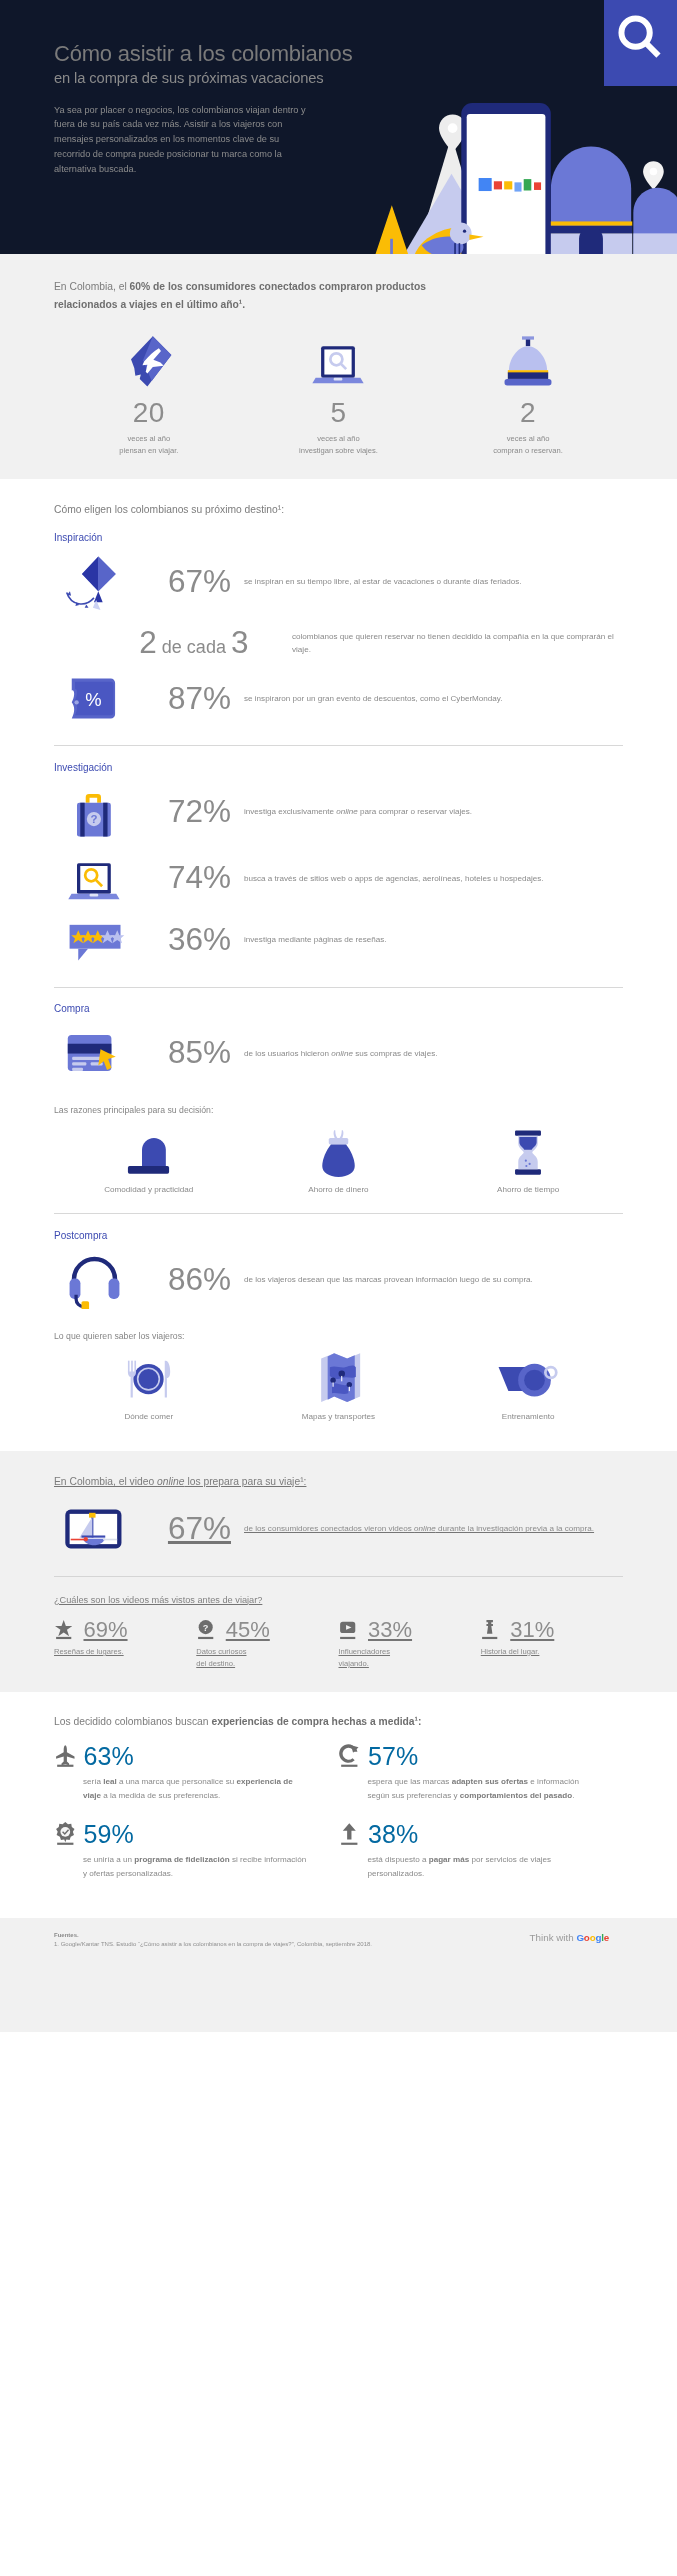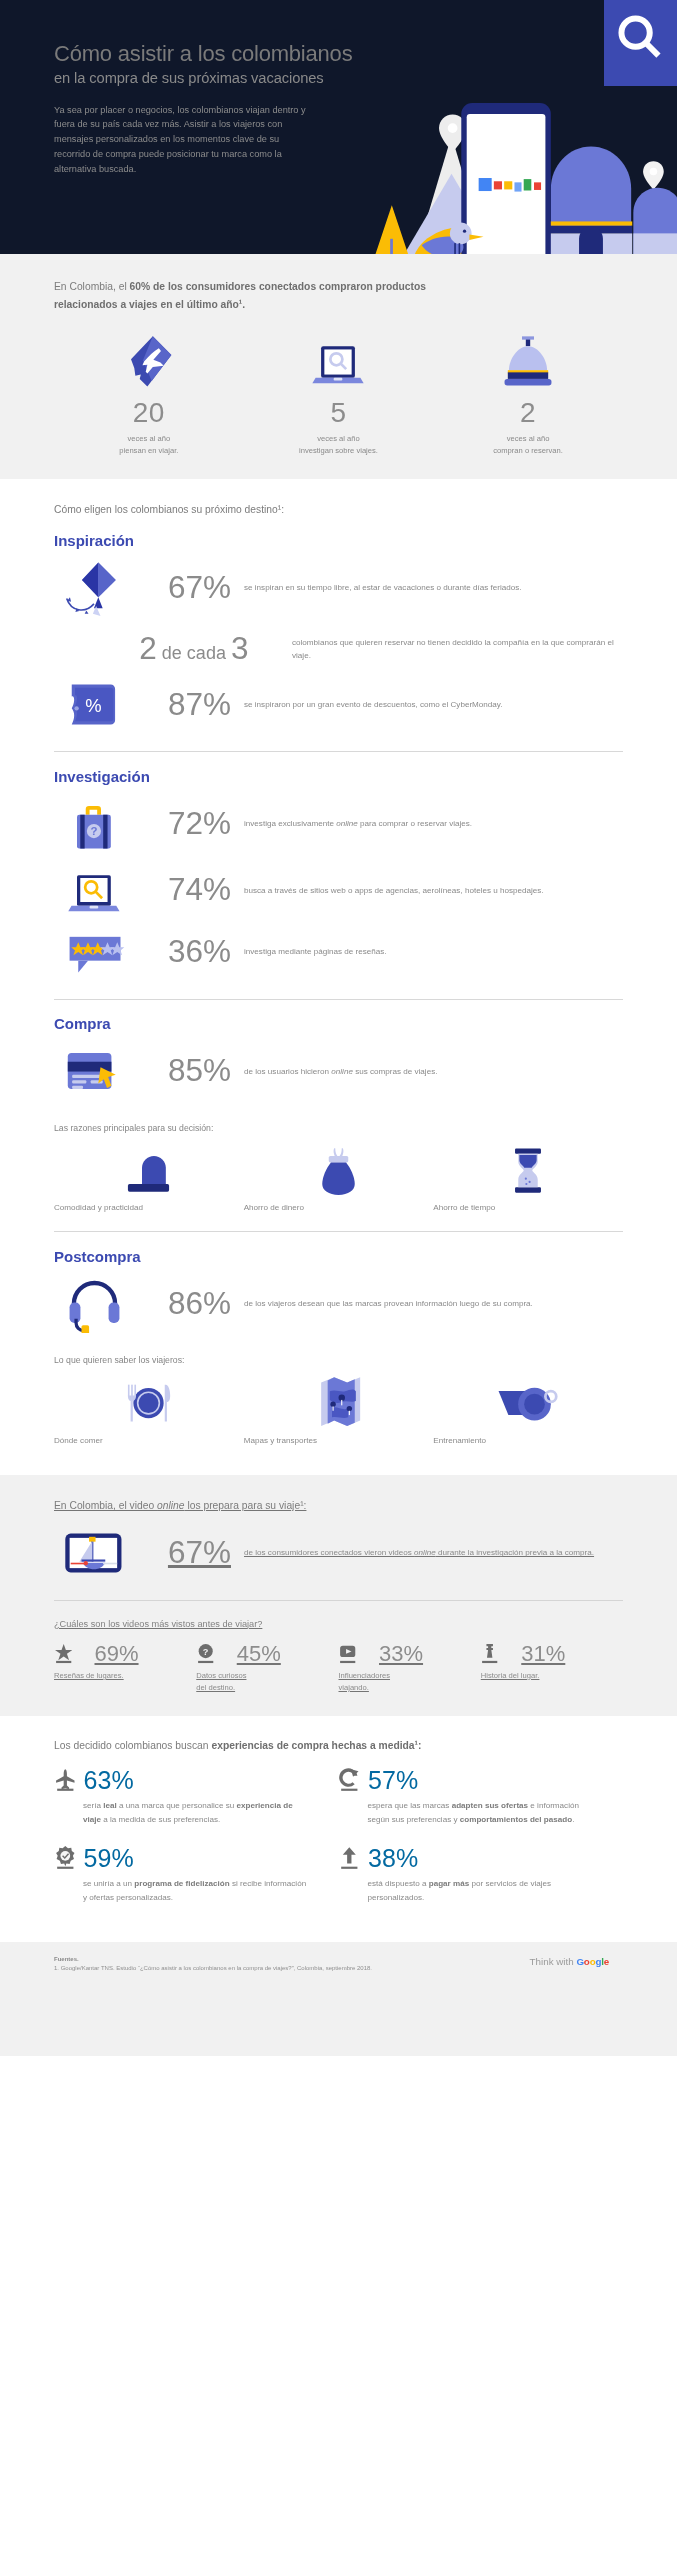--- a/index.html
+++ b/index.html
@@ -50,59 +50,59 @@
     font-size: 28px; font-weight: 300; color: #8d8d8d; line-height: 1.1; margin-top: 6.5px;
     letter-spacing: 0.5px;
   }
   .cell .caption { font-size: 7.6px; line-height: 1.6; color: #8a8a8a; margin-top: 4.3px; }
 
   
   .journey { padding-top: 25px; padding-bottom: 5.4px; }
   .journey-head { font-size: 10.3px; color: #7c7c7c; }
   .phase { padding-top: 16.3px; }
   .phase-label {
-    font-size: 15px; font-weight: 700; color: #3c4ab1; margin-bottom: 5.4px;
+    font-size: 10px; font-weight: 400; color: #3c4ab1; margin-bottom: 5.4px;
   }
   .stat-row { display: flex; align-items: center; min-height: 56px; padding: 3.3px 0; }
   .stat-row .s-icon { width: 81px; flex: 0 0 81px; display: flex; align-items: center; justify-content: center; }
   .stat-row .s-num {
     width: 109px; flex: 0 0 109px; text-align: right; padding-right: 13px;
     font-size: 31.5px; font-weight: 300; color: #8b8b8b; letter-spacing: 0px; line-height: 1;
   }
   .stat-row .s-num.ratio {
     text-align: left; padding-left: 4.3px; white-space: nowrap;
     width: 157px; flex: 0 0 157px;
   }
   .stat-row .s-num .small { font-size: 18px; letter-spacing: 0; }
   .stat-row .s-desc { font-size: 8.1px; line-height: 1.62; color: #8a8a8a; flex: 1; }
   .stat-row .s-desc i { font-style: italic; }
   .divider { height: 0.5px; background: #d8d8d8; margin: 18.5px 0 0 0; }
 
   
   .sub-head { font-size: 8.7px; color: #858585; margin-top: 18.5px; }
   .three-up { display: flex; margin-top: 9.8px; }
-  .three-up .tcell { width: 33.33%; text-align: left; }
+  .three-up .tcell { width: 33.33%; text-align: center; }
   .three-up .tcell .icon-wrap { height: 52px; display: flex; align-items: flex-end; justify-content: center; }
   .three-up .tcell .tlabel { font-size: 8.1px; color: #8a8a8a; margin-top: 8.7px; }
 
   
   .videoband { padding-top: 25px; padding-bottom: 23px; text-decoration: underline; }
   .videoband-head { font-size: 10.3px; color: #7c7c7c; }
   .videoband-head i { font-style: italic; }
   .video-stat { display: flex; align-items: center; margin-top: 14px; min-height: 56px; }
   .video-stat .v-icon { width: 81px; flex: 0 0 81px; display: flex; align-items: center; justify-content: center; }
   .video-stat .v-num { width: 109px; flex: 0 0 109px; text-align: right; padding-right: 13px;
     font-size: 31.5px; font-weight: 300; color: #8b8b8b; line-height: 1; }
   .video-stat .v-desc { font-size: 8.1px; line-height: 1.62; color: #8a8a8a; flex: 1; }
   .video-stat .v-desc i { font-style: italic; }
   .band-divider { height: 0.5px; background: #d5d5d5; margin: 18.5px 0 0 0; }
   .videoband-q { font-size: 9.2px; color: #828282; margin-top: 18.5px; }
   .four-up { display: flex; margin-top: 14px; }
   .four-up .fcell { width: 25%; }
-  .four-up .fhead { display: flex; align-items: center; gap: 22px; }
+  .four-up .fhead { display: flex; align-items: center; gap: 11px; }
   .four-up .fglyph { width: 18.5px; flex: 0 0 18.5px; display: flex; align-items: center; justify-content: center; }
   .four-up .fnum { font-size: 22px; font-weight: 300; color: #8d8d8d; line-height: 1; }
   .four-up .flabel { font-size: 7.6px; line-height: 1.55; color: #8a8a8a; margin-top: 5.4px; }
 
   
   .person { padding-top: 24px; padding-bottom: 18.5px; }
   .person-head { font-size: 10.3px; color: #7c7c7c; }
   .person-head b { font-weight: 700; color: #6f6f6f; }
   .pgrid { display: flex; flex-wrap: wrap; margin-top: 16.3px; }
   .pcell { width: 50%; padding-right: 27px; margin-bottom: 19.5px; }

